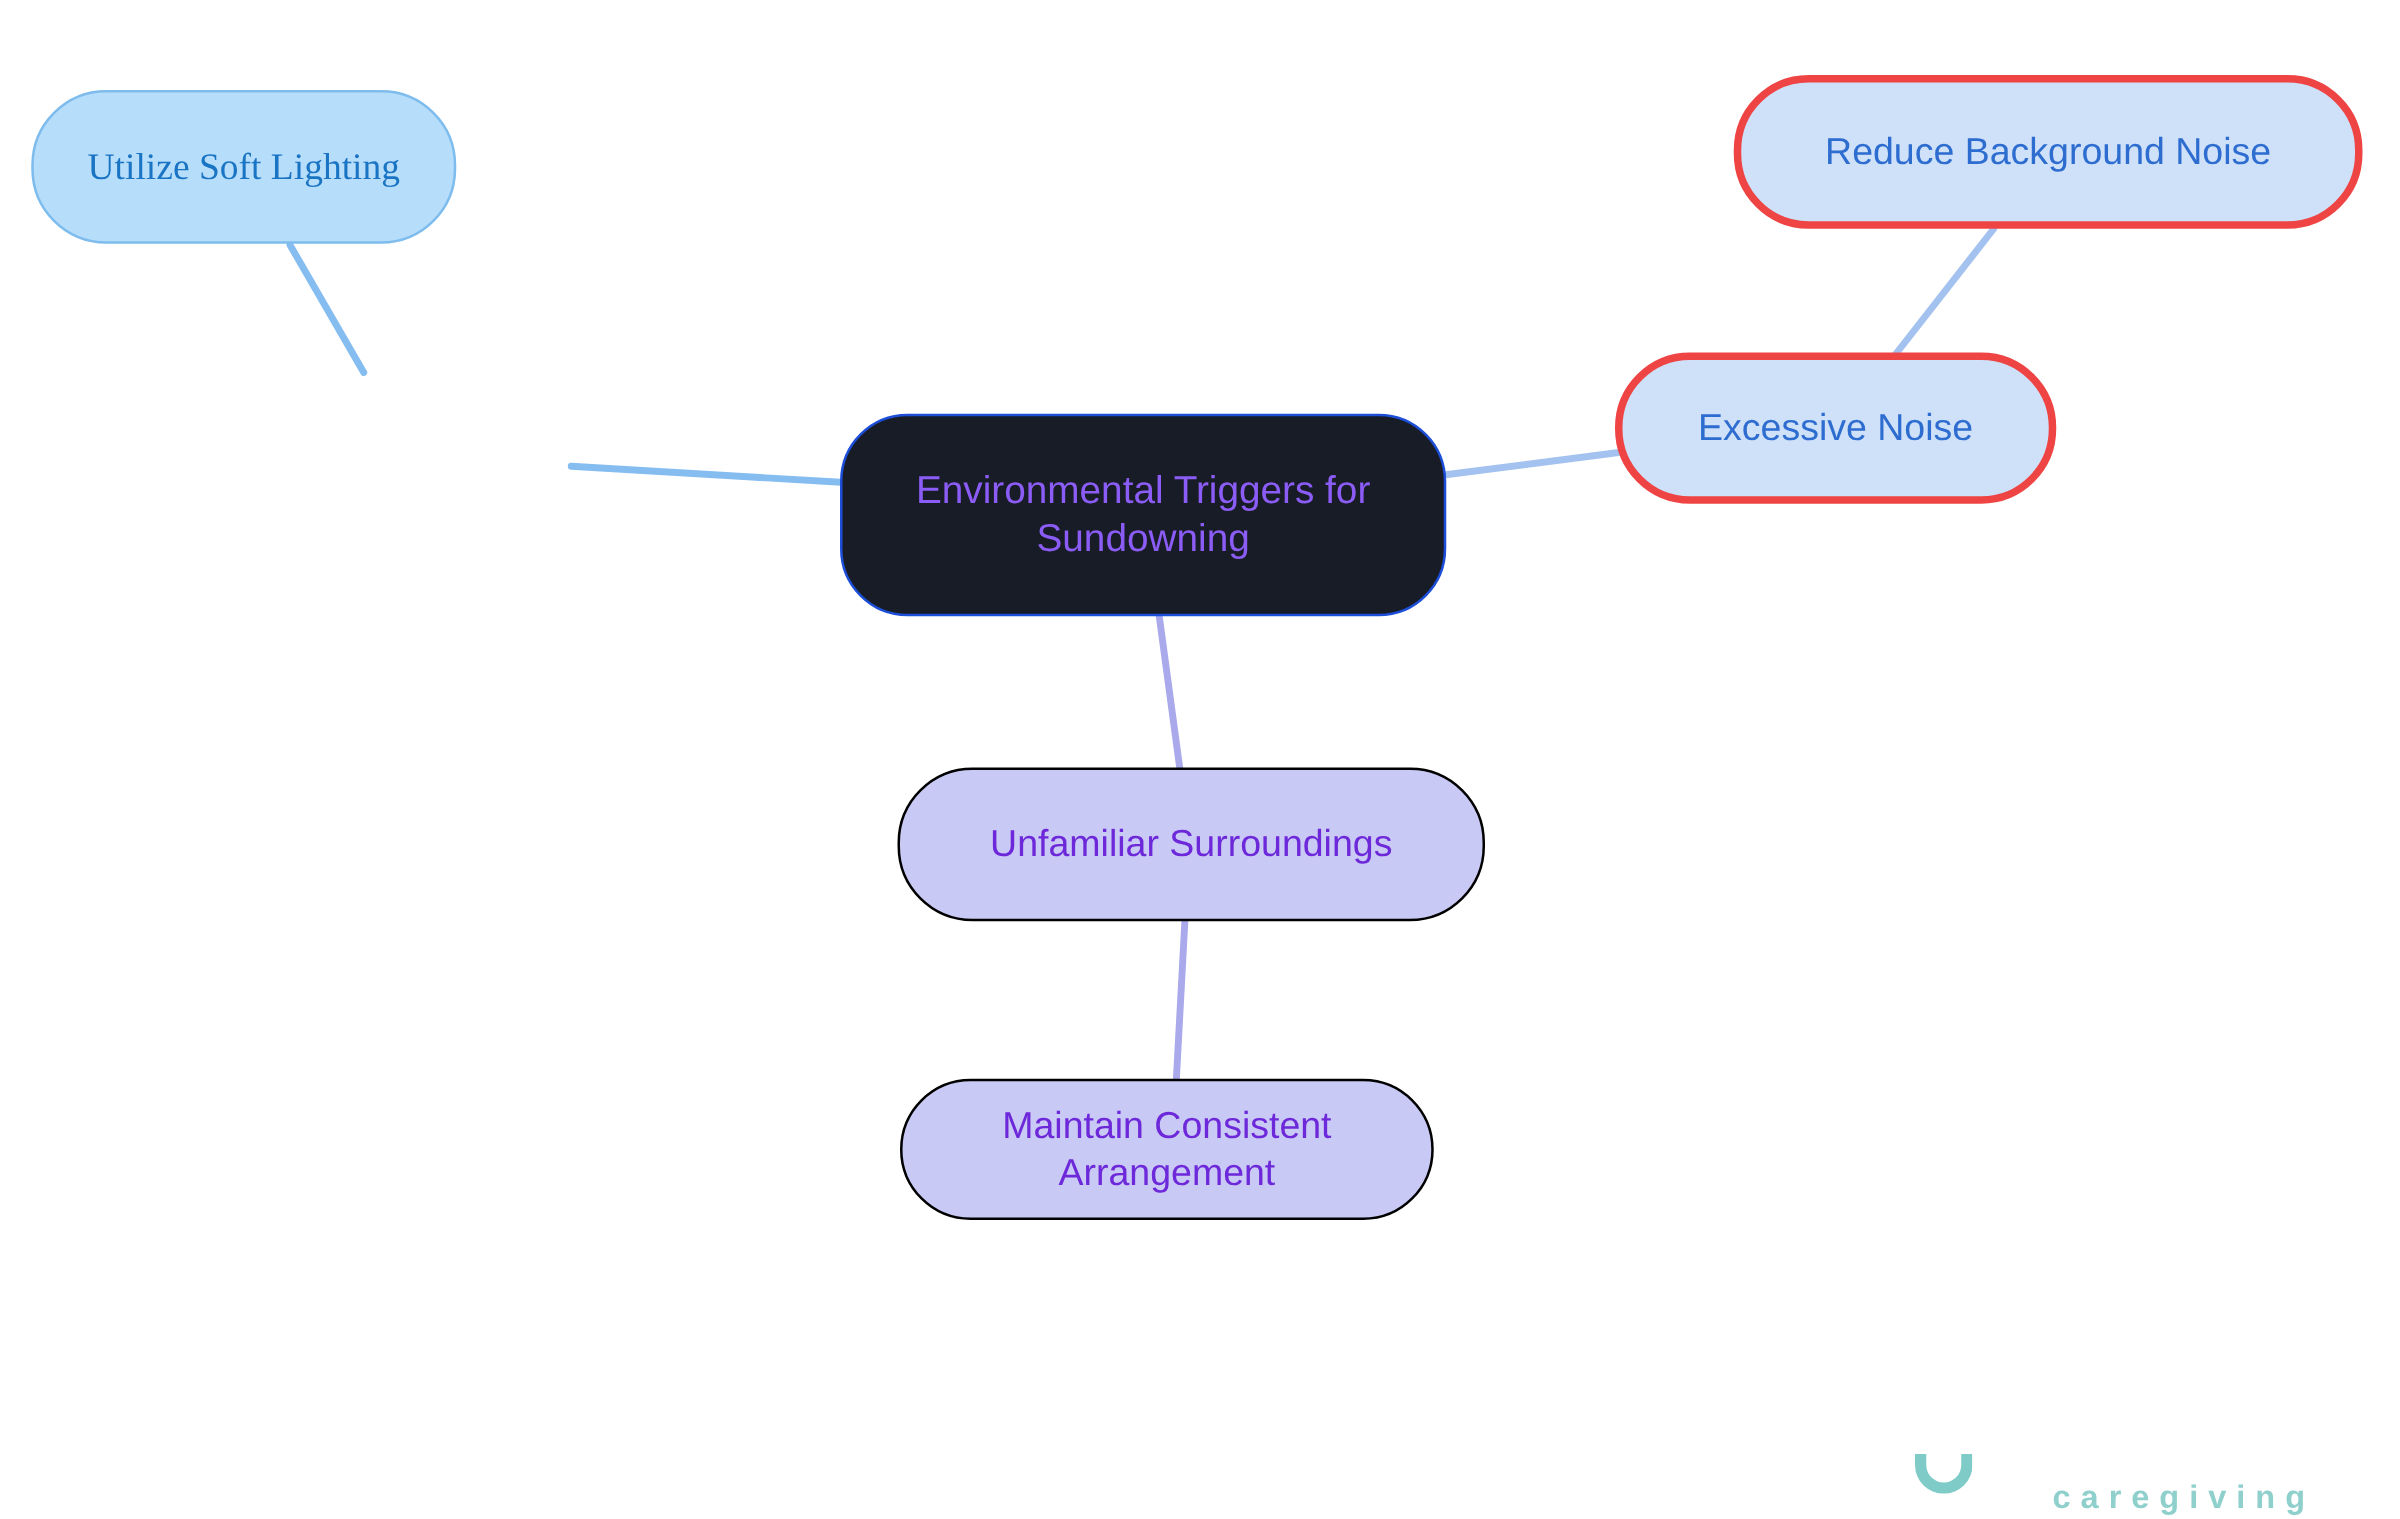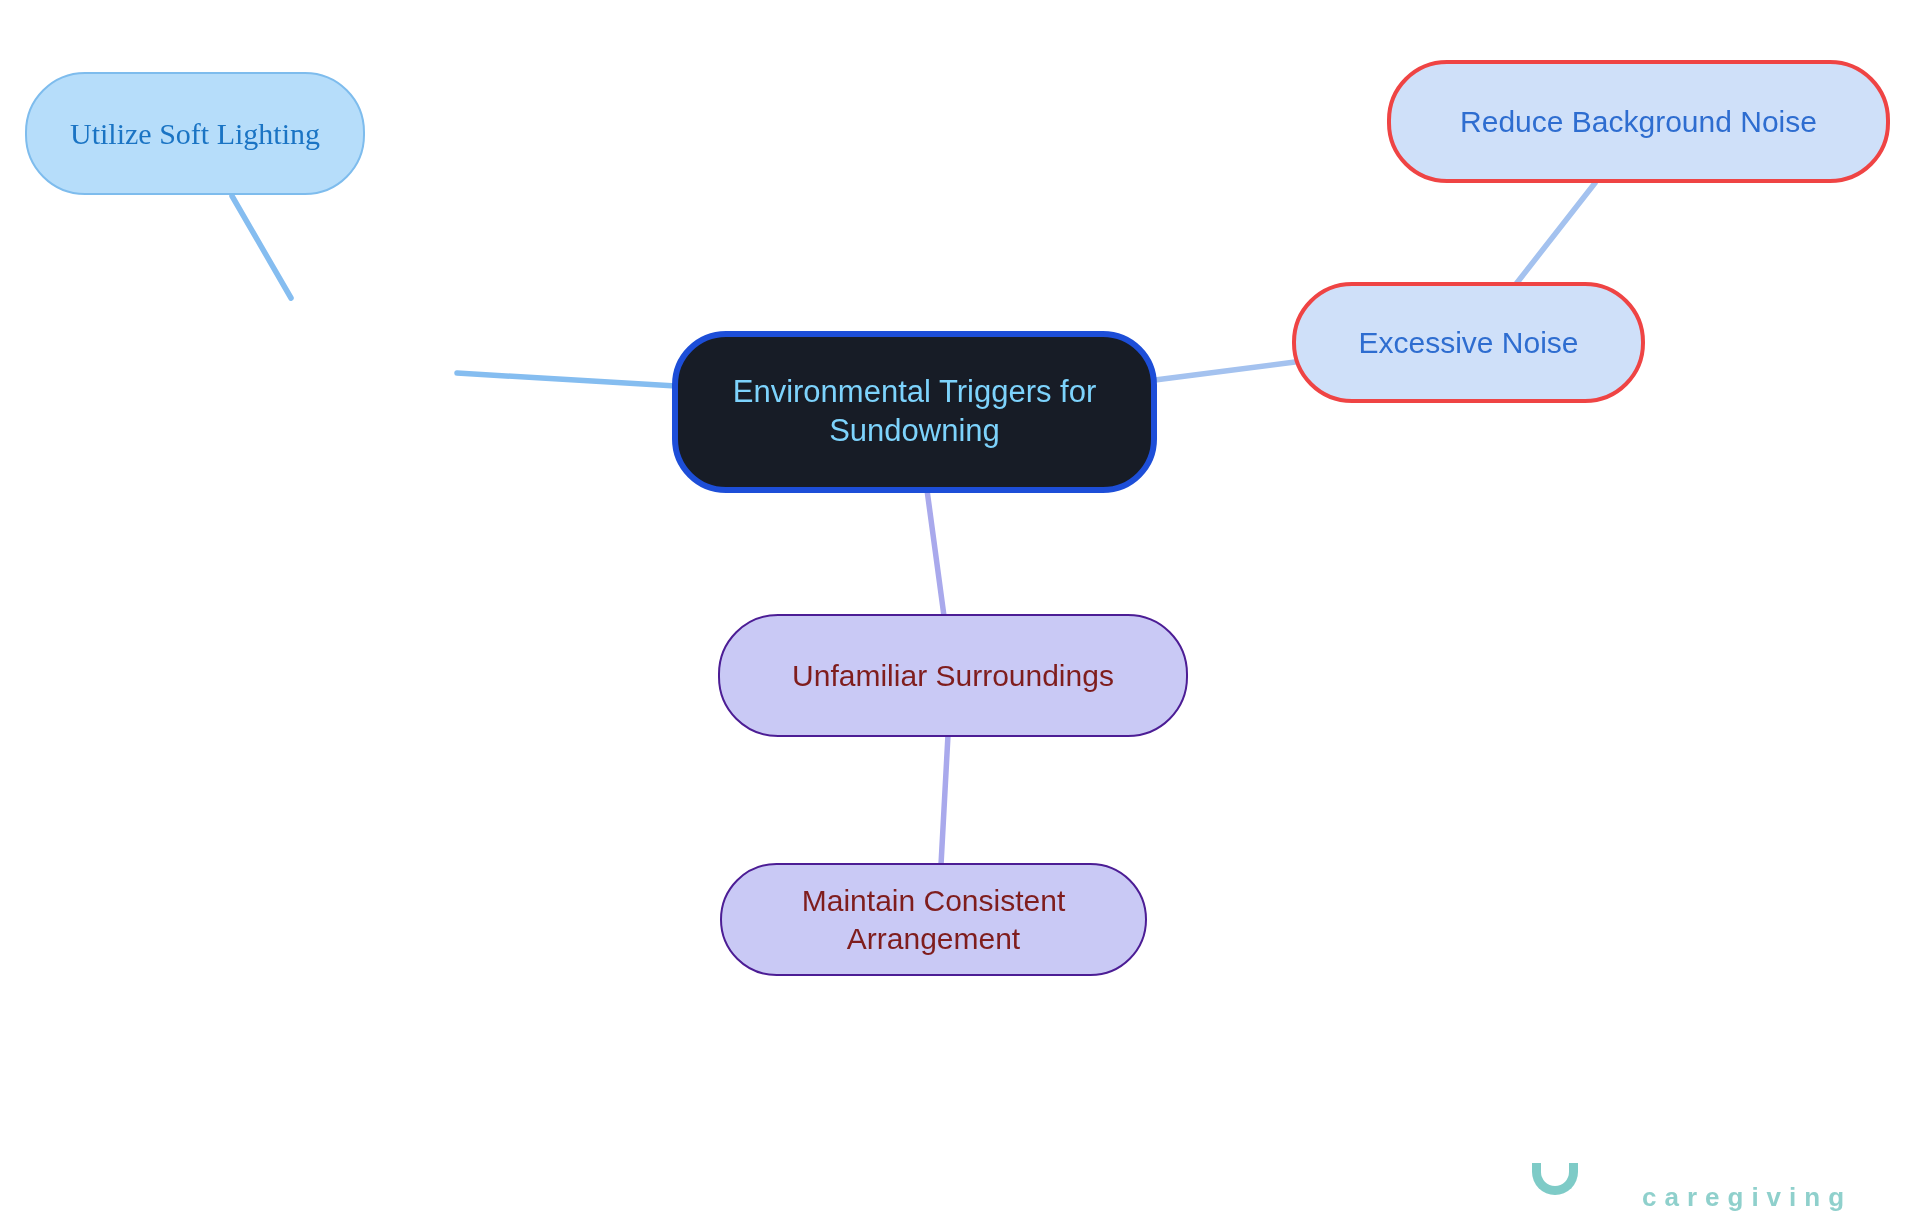--- a/index.html
+++ b/index.html
@@ -8,31 +8,31 @@
     font-family:"Liberation Sans",sans-serif;overflow:hidden;
   }
   .edges{position:absolute;left:0;top:0;width:1920px;height:1215px;z-index:1;}
   .node{
     position:absolute;z-index:2;display:flex;align-items:center;justify-content:center;
     text-align:center;box-sizing:border-box;font-size:30px;line-height:1.25;
     border-radius:60px;padding:10px 28px;cursor:pointer;
   }
   .node-central{
     left:672px;top:331px;width:485px;height:162px;
-    background:#171c26;color:#7dd3fc;border:6px solid #1d4ed8;border-radius:54px;
+    background:#171c26;color:#8b5cf6;border:2px solid #1d4ed8;border-radius:54px;
     font-size:31px;
   }
   .node-blue{
     background:#b6ddfa;border:2px solid #7ebced;color:#1a74c4;
   }
   .node-blue2{
-    background:#cfe0f9;border:4px solid #ef4444;color:#2e6dd0;
+    background:#cfe0f9;border:6px solid #ef4444;color:#2e6dd0;
   }
   .node-purple{
-    background:#c9c9f5;border:2px solid #4c1d95;color:#7f1d1d;
+    background:#c9c9f5;border:2px solid #000000;color:#6d28d9;
   }
   .node-utilize{left:25px;top:72px;width:340px;height:123px;font-family:Liberation Serif, serif;}
   .node-low{left:205px;top:297px;width:252px;height:121px;}
   .node-excessive{left:1292px;top:282px;width:353px;height:121px;}
   .node-reduce{left:1387px;top:60px;width:503px;height:123px;}
   .node-unfamiliar{left:718px;top:614px;width:470px;height:123px;}
   .node-maintain{left:720px;top:863px;width:427px;height:113px;padding:10px 60px;}
   .logo{position:absolute;left:1420px;top:1104px;z-index:2;width:470px;height:100px;}
   .logo-wordmark{
     font-size:60px;font-weight:bold;letter-spacing:-1px;white-space:pre;

